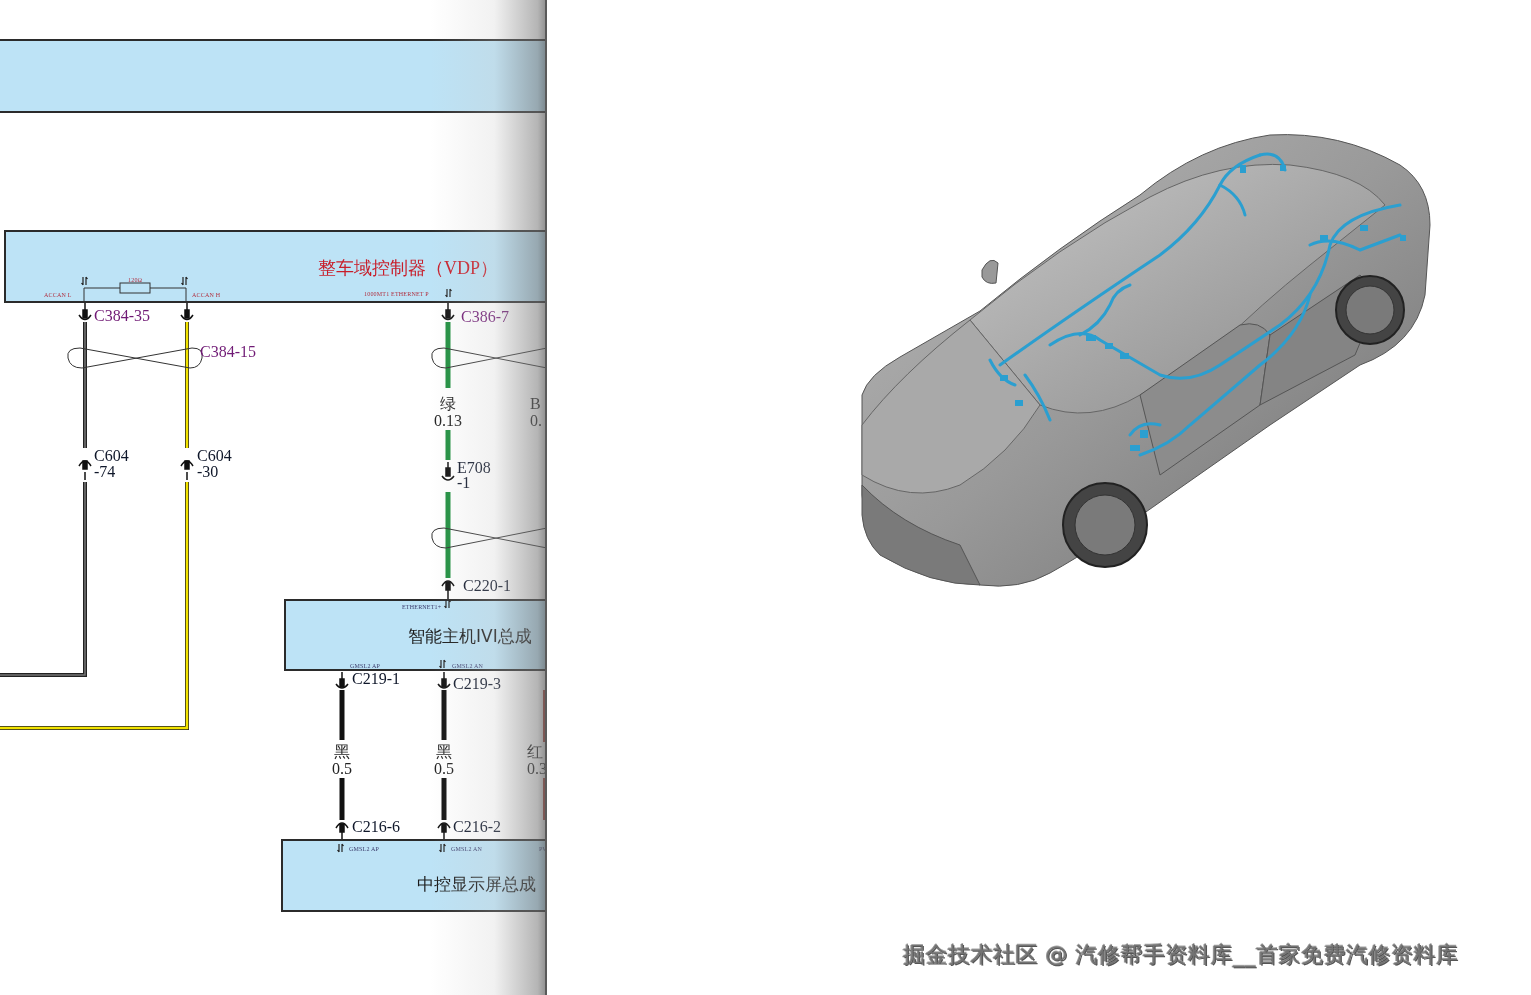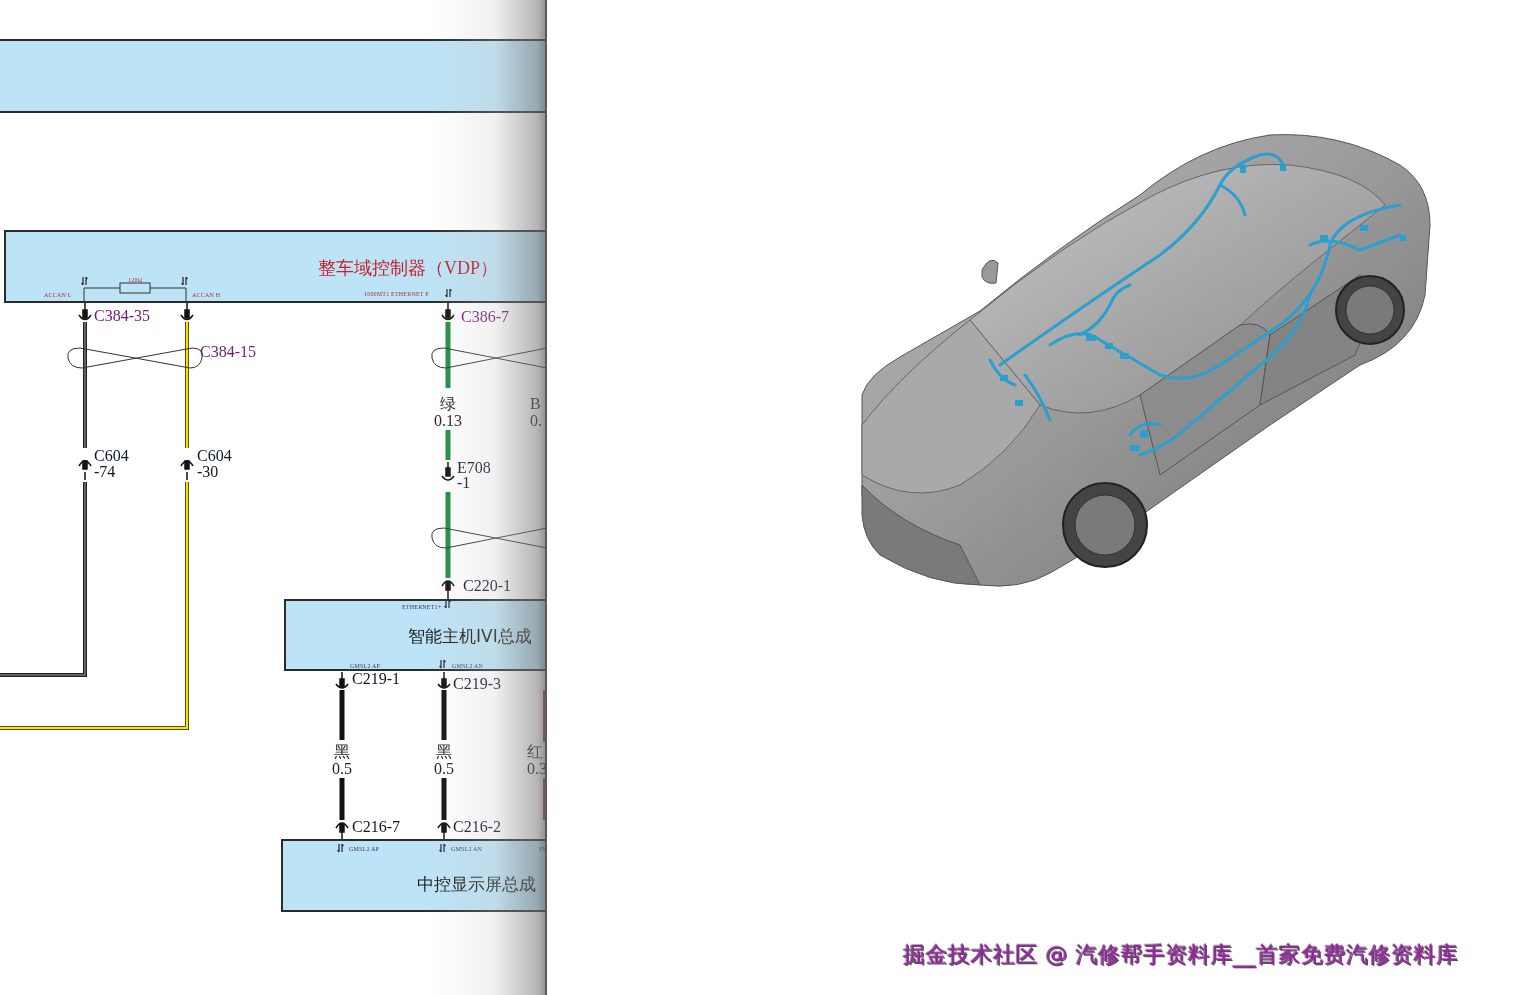--- a/index.html
+++ b/index.html
@@ -18,21 +18,21 @@
     .pin-label { position: absolute; font-size: 6px; letter-spacing: 0.2px; white-space: nowrap; color: #3a3a6a; }
     .pin-label.red { color: #b03040; }
     .conn-label { position: absolute; font-size: 16px; white-space: nowrap; line-height: 16px; color: #0f172a; }
     .conn-label.red { color: #701a75; }
     .wire-color { position: absolute; font-size: 16px; text-align: center; line-height: 17px; color: #222; background: #fff; padding: 1px 0; }
     svg.overlay { position: absolute; left: 0; top: 0; }
 
     
     #car-area { position: absolute; left: 840px; top: 125px; width: 600px; height: 480px; }
     #watermark { position: absolute; left: 903px; top: 940px; font-family: "DejaVu Sans", sans-serif; font-size: 22px;
-      color: #a21caf; text-shadow: 1px 1px 0 #555, -1px 0 0 #999, 0 -1px 0 #aaa; letter-spacing: 0.5px; white-space: nowrap; }
+      color: #737373; text-shadow: 1px 1px 0 #555, -1px 0 0 #999, 0 -1px 0 #aaa; letter-spacing: 0.5px; white-space: nowrap; }
   </style>
 </head>
 <body>
 
 <div id="page-left">
 
   <div class="module" style="left:-4px; top:39px; width:560px; height:74px; border-left:none;"></div>
 
   <div class="module" style="left:4px; top:230px; width:560px; height:73px; border-right:none;">
     <span class="module-title" style="left:312px; top:24px; color:#c81e2a;">整车域控制器（VDP）</span>
@@ -182,21 +182,21 @@
   <span class="conn-label" style="left:94px; top:464px;">-74</span>
   <span class="conn-label" style="left:197px; top:448px;">C604</span>
   <span class="conn-label" style="left:197px; top:464px;">-30</span>
 
   <span class="conn-label" style="left:457px; top:460px;">E708</span>
   <span class="conn-label" style="left:457px; top:475px;">-1</span>
 
   <span class="conn-label" style="left:463px; top:578px;">C220-1</span>
   <span class="conn-label" style="left:352px; top:648px;margin-top:23px;">C219-1</span>
   <span class="conn-label" style="left:453px; top:676px;">C219-3</span>
-  <span class="conn-label" style="left:352px; top:819px;">C216-7</span>
+  <span class="conn-label" style="left:352px; top:819px;">C216-6</span>
   <span class="conn-label" style="left:453px; top:819px;">C216-2</span>
 
   <div class="wire-color" style="left:428px; top:394px; width:40px;">
     <div>绿</div>
     <div>0.13</div>
   </div>
   <div class="wire-color" style="left:530px; top:394px; width:20px; text-align:left;">
     <div>B</div>
     <div>0.</div>
   </div>

